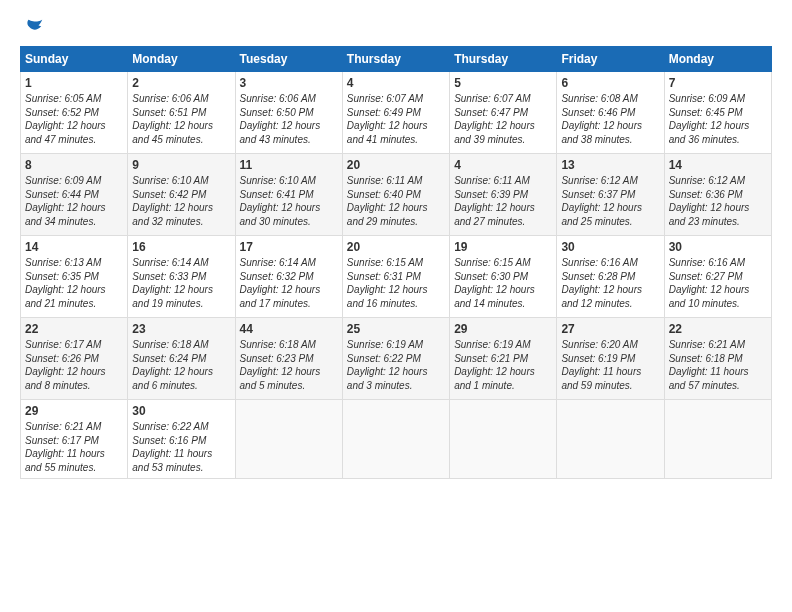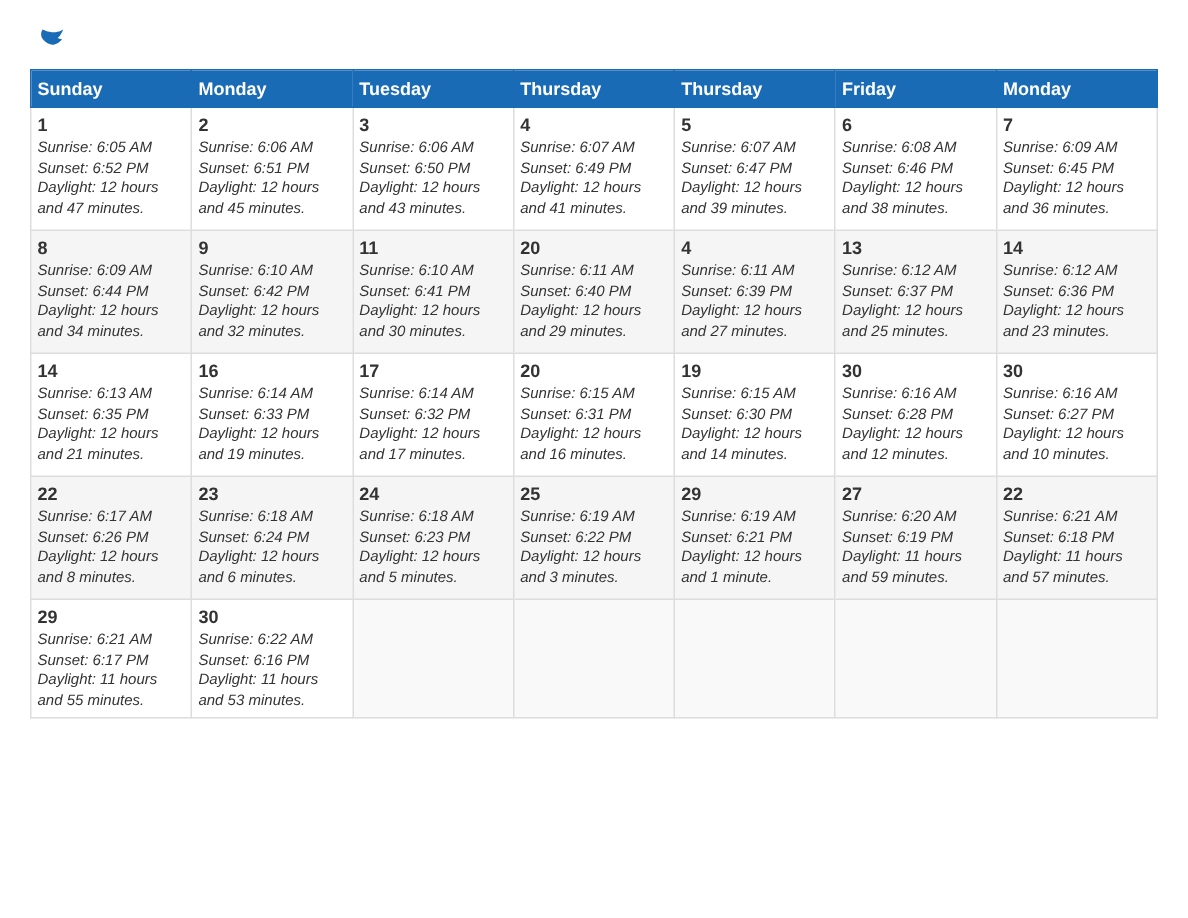--- a/index.html
+++ b/index.html
@@ -230,21 +230,21 @@
         <tr>
           <td>
             <span class="day-number">22</span>
             <div class="day-info">Sunrise: 6:17 AM<br>Sunset: 6:26 PM<br>Daylight: 12 hours and 8 minutes.</div>
           </td>
           <td>
             <span class="day-number">23</span>
             <div class="day-info">Sunrise: 6:18 AM<br>Sunset: 6:24 PM<br>Daylight: 12 hours and 6 minutes.</div>
           </td>
           <td>
-            <span class="day-number">24</span>
+            <span class="day-number">44</span>
             <div class="day-info">Sunrise: 6:18 AM<br>Sunset: 6:23 PM<br>Daylight: 12 hours and 5 minutes.</div>
           </td>
           <td>
             <span class="day-number">25</span>
             <div class="day-info">Sunrise: 6:19 AM<br>Sunset: 6:22 PM<br>Daylight: 12 hours and 3 minutes.</div>
           </td>
           <td>
             <span class="day-number">29</span>
             <div class="day-info">Sunrise: 6:19 AM<br>Sunset: 6:21 PM<br>Daylight: 12 hours and 1 minute.</div>
           </td>

